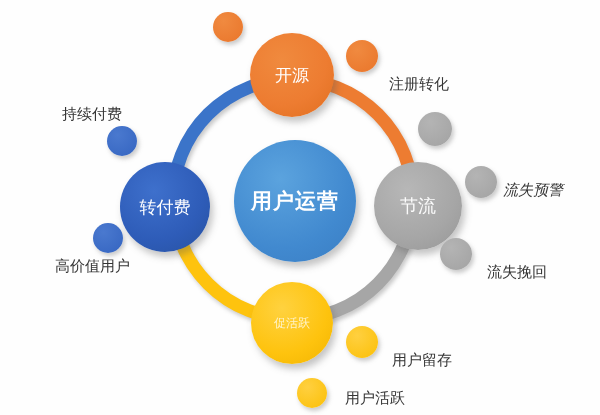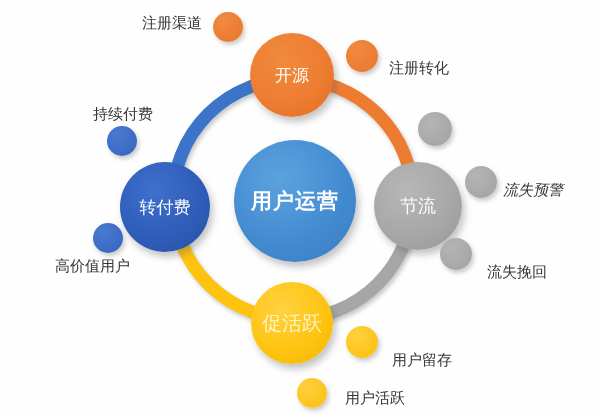--- a/index.html
+++ b/index.html
@@ -12,47 +12,47 @@
   .node {
     position:absolute; border-radius:50%; display:flex; align-items:center; justify-content:center;
     color:#fff; text-align:center; box-shadow:3px 5px 7px rgba(90,90,90,.35);
   }
   #node-center     { left:234px; top:140px; width:122px; height:122px; font-size:21px; font-weight:bold; letter-spacing:1px;
                      background:radial-gradient(circle at 38% 32%, #5ba3de, #4189cf 62%, #3a7dc2); }
   #node-kaiyuan    { left:250px; top:33px;  width:84px;  height:84px;  font-size:17px;
                      background:radial-gradient(circle at 38% 32%, #f08a3e, #ed7c31 58%, #e06e1f); }
   #node-jieliu     { left:374px; top:162px; width:88px;  height:88px;  font-size:18px; color:#fbfbfb;
                      background:radial-gradient(circle at 38% 32%, #b7b7b7, #a6a6a6 60%, #969696); }
-  #node-cuhuoyue   { left:251px; top:282px; width:82px;  height:82px;  font-size:20px; color:#fff3c8;
+  #node-cuhuoyue   { left:251px; top:282px; width:82px;  height:82px;  font-size:12px; color:#fff3c8;
                      background:radial-gradient(circle at 38% 32%, #ffd23f, #fec30e 60%, #f1b300); }
   #node-zhuanfufei { left:120px; top:162px; width:90px;  height:90px;  font-size:17px;
                      background:radial-gradient(circle at 38% 32%, #3e70cc, #2e5cb8 60%, #27519f); }
   .dot { position:absolute; border-radius:50%; box-shadow:2px 3px 4px rgba(110,110,110,.35); }
   .dot.orange { background:radial-gradient(circle at 35% 30%, #f08a40, #e9752a); }
   .dot.gray   { background:radial-gradient(circle at 35% 30%, #b4b4b4, #a2a2a2); }
   .dot.yellow { background:radial-gradient(circle at 35% 30%, #ffd040, #fbbf06); }
   .dot.blue   { background:radial-gradient(circle at 35% 30%, #4a79cf, #3464c0); }
   #dot-0 { left:213px; top:12px;  width:30px; height:30px; }
   #dot-1 { left:346px; top:40px;  width:32px; height:32px; }
   #dot-2 { left:418px; top:112px; width:34px; height:34px; }
   #dot-3 { left:465px; top:166px; width:32px; height:32px; }
   #dot-4 { left:440px; top:238px; width:32px; height:32px; }
   #dot-5 { left:346px; top:326px; width:32px; height:32px; }
   #dot-6 { left:297px; top:378px; width:30px; height:30px; }
   #dot-7 { left:107px; top:126px; width:30px; height:30px; }
   #dot-8 { left:93px;  top:223px; width:30px; height:30px; }
   .slabel { position:absolute; font-size:15px; color:#353535; white-space:nowrap; }
   #lbl-0 { left:142px; top:14px;  }
-  #lbl-1 { left:389px; top:59px;  }
+  #lbl-1 { left:389px; top:75px;  }
   #lbl-2 { left:460px; top:112px; }
   #lbl-3 { left:503px; top:181px;font-style:italic; }
   #lbl-4 { left:487px; top:263px; }
   #lbl-5 { left:392px; top:351px; }
   #lbl-6 { left:345px; top:389px;font-family:Liberation Mono, monospace; }
-  #lbl-7 { left:62px;  top:105px;margin-left:31px; }
+  #lbl-7 { left:62px;  top:105px; }
   #lbl-8 { left:43px;  top:257px;margin-left:12px; }
 </style>
 </head>
 <body>
 
 <div class="canvas">
 
   <svg class="ring" width="600" height="415" viewBox="0 0 600 415">
     <path d="M 173 199 A 120 120 0 0 1 293 79" stroke="#3b74c9"></path>
     <path d="M 293 79 A 120 120 0 0 1 413 199" stroke="#ed7c31"></path>
@@ -70,21 +70,20 @@
     <span>促活跃</span>
   </div>
   <div class="node" id="node-center">
     <span>用户运营</span>
   </div>
   <div class="node" id="node-zhuanfufei">
     <span>转付费</span>
   </div>
 
   <div class="dot orange" id="dot-0"></div>
-  <span class="slabel" id="lbl-0">注册渠道</span>
 
   <div class="dot orange" id="dot-1"></div>
   <span class="slabel" id="lbl-1">注册转化</span>
 
   <div class="dot gray" id="dot-2"></div>
 
   <div class="dot gray" id="dot-3"></div>
   <span class="slabel" id="lbl-3">流失预警</span>
 
   <div class="dot gray" id="dot-4"></div>

